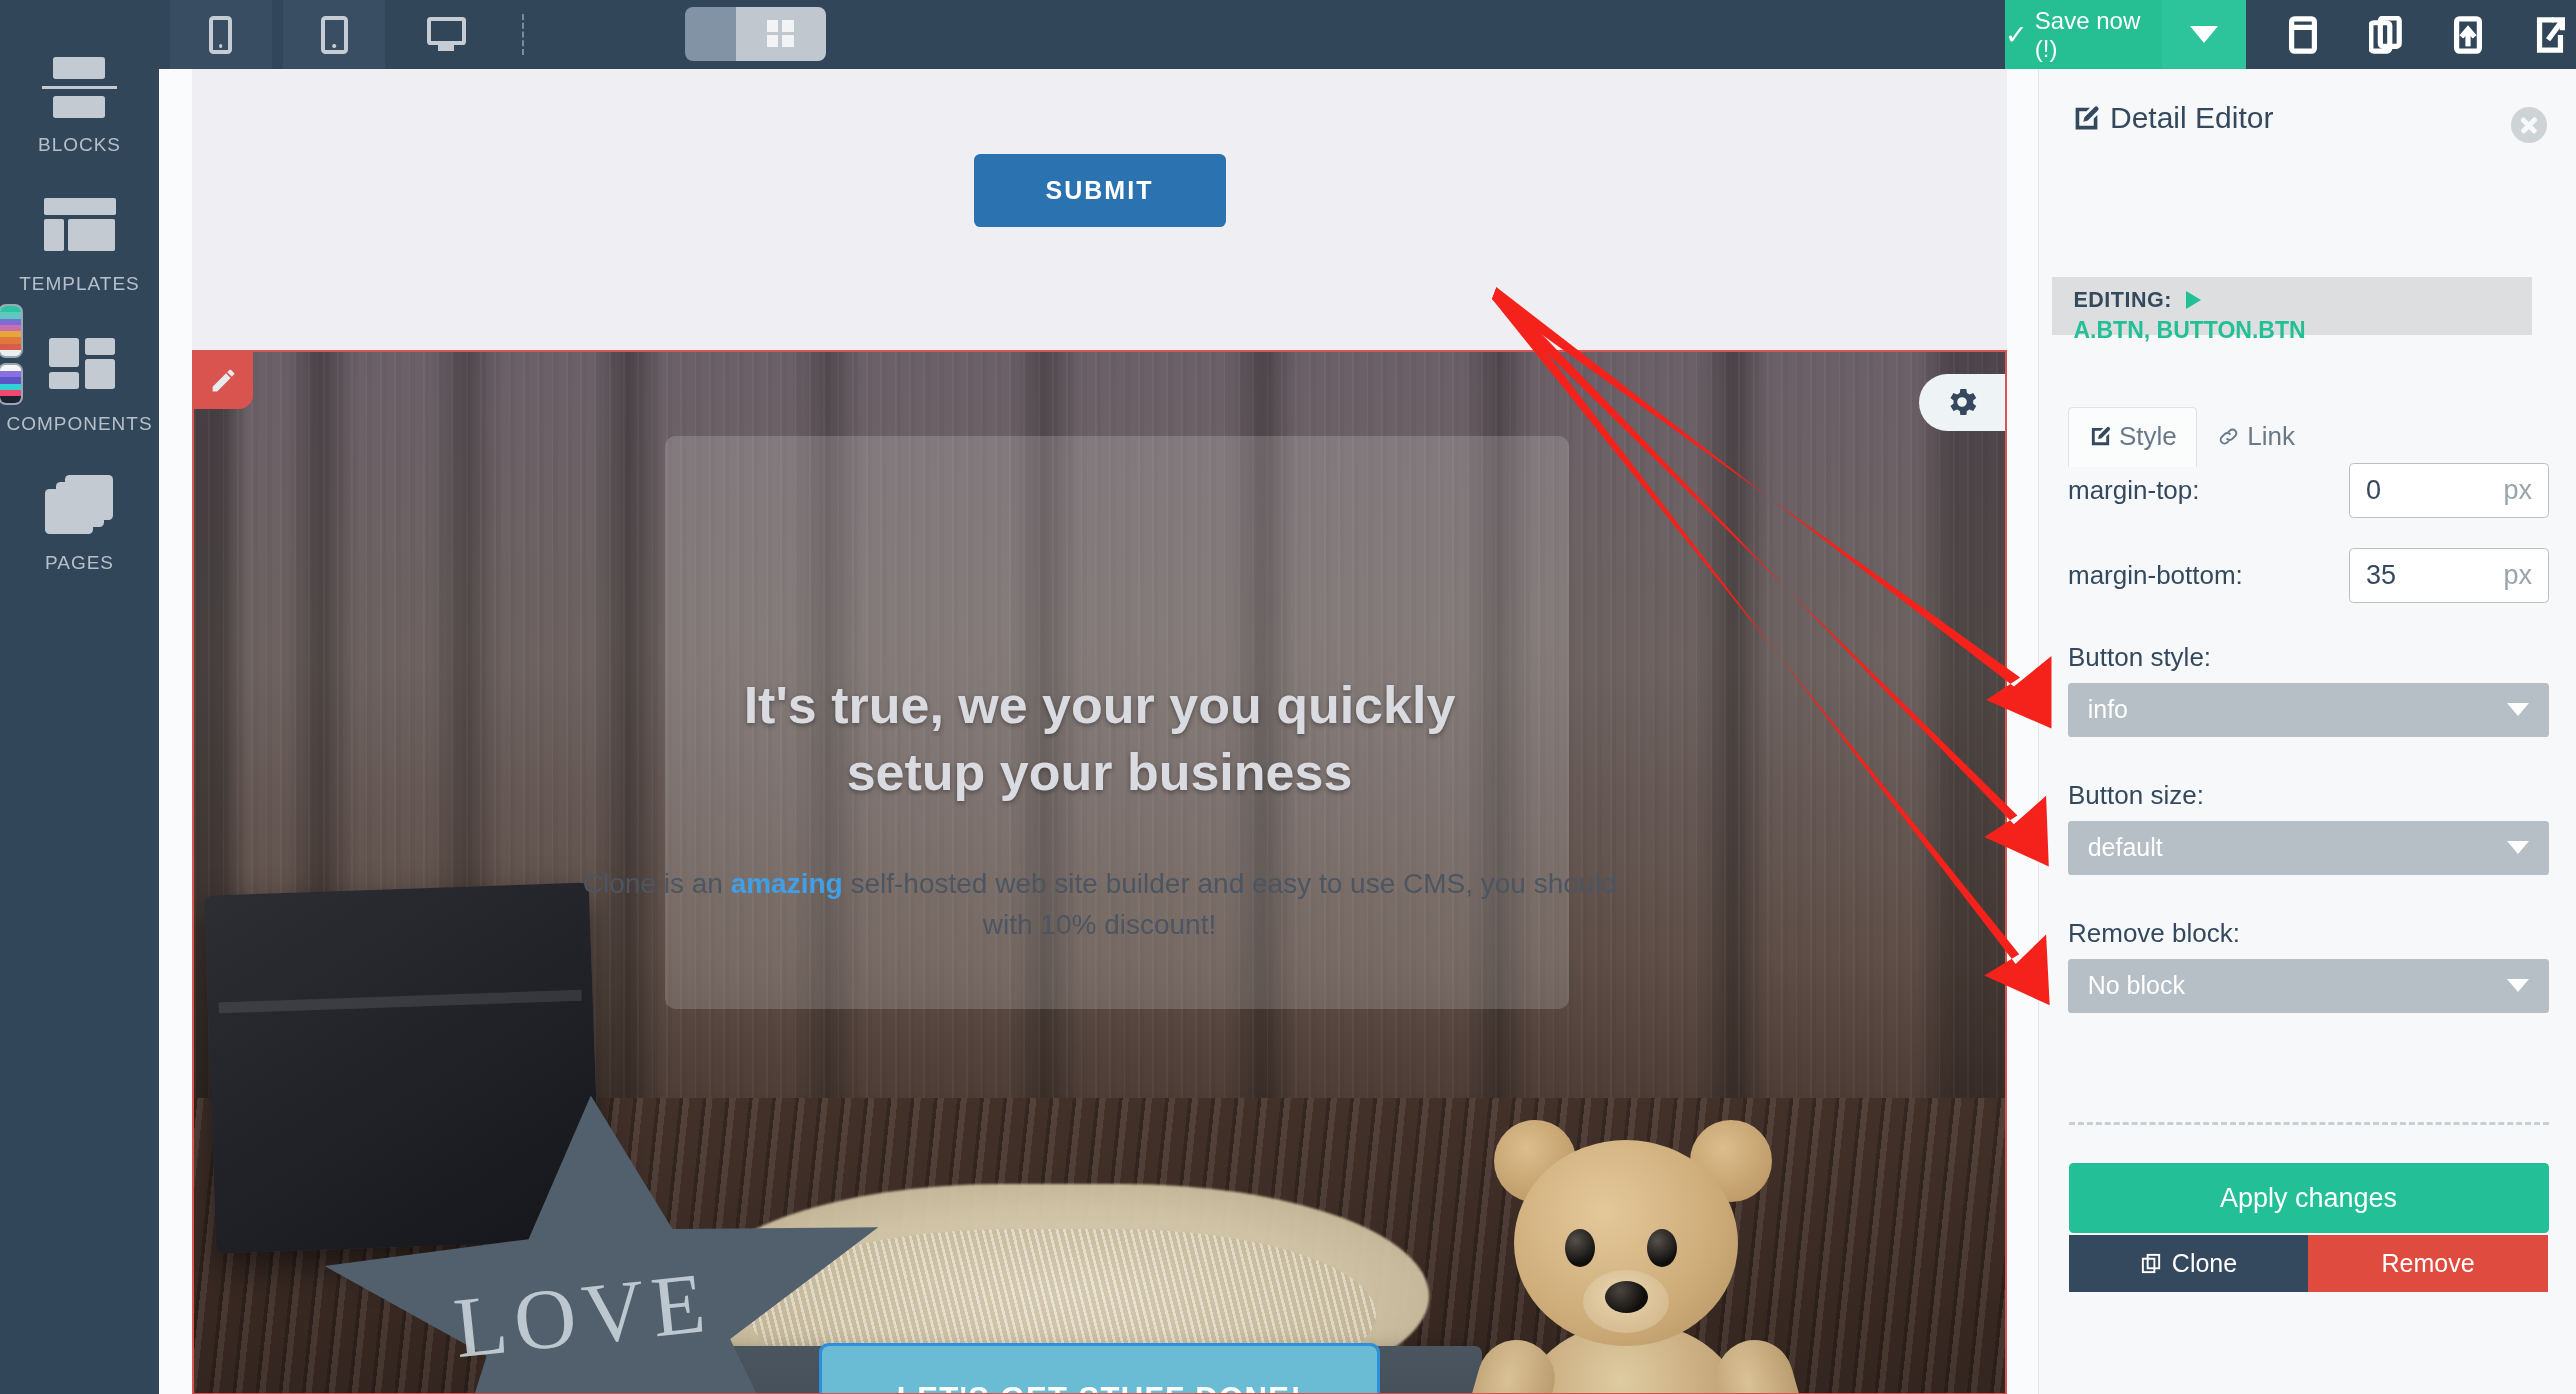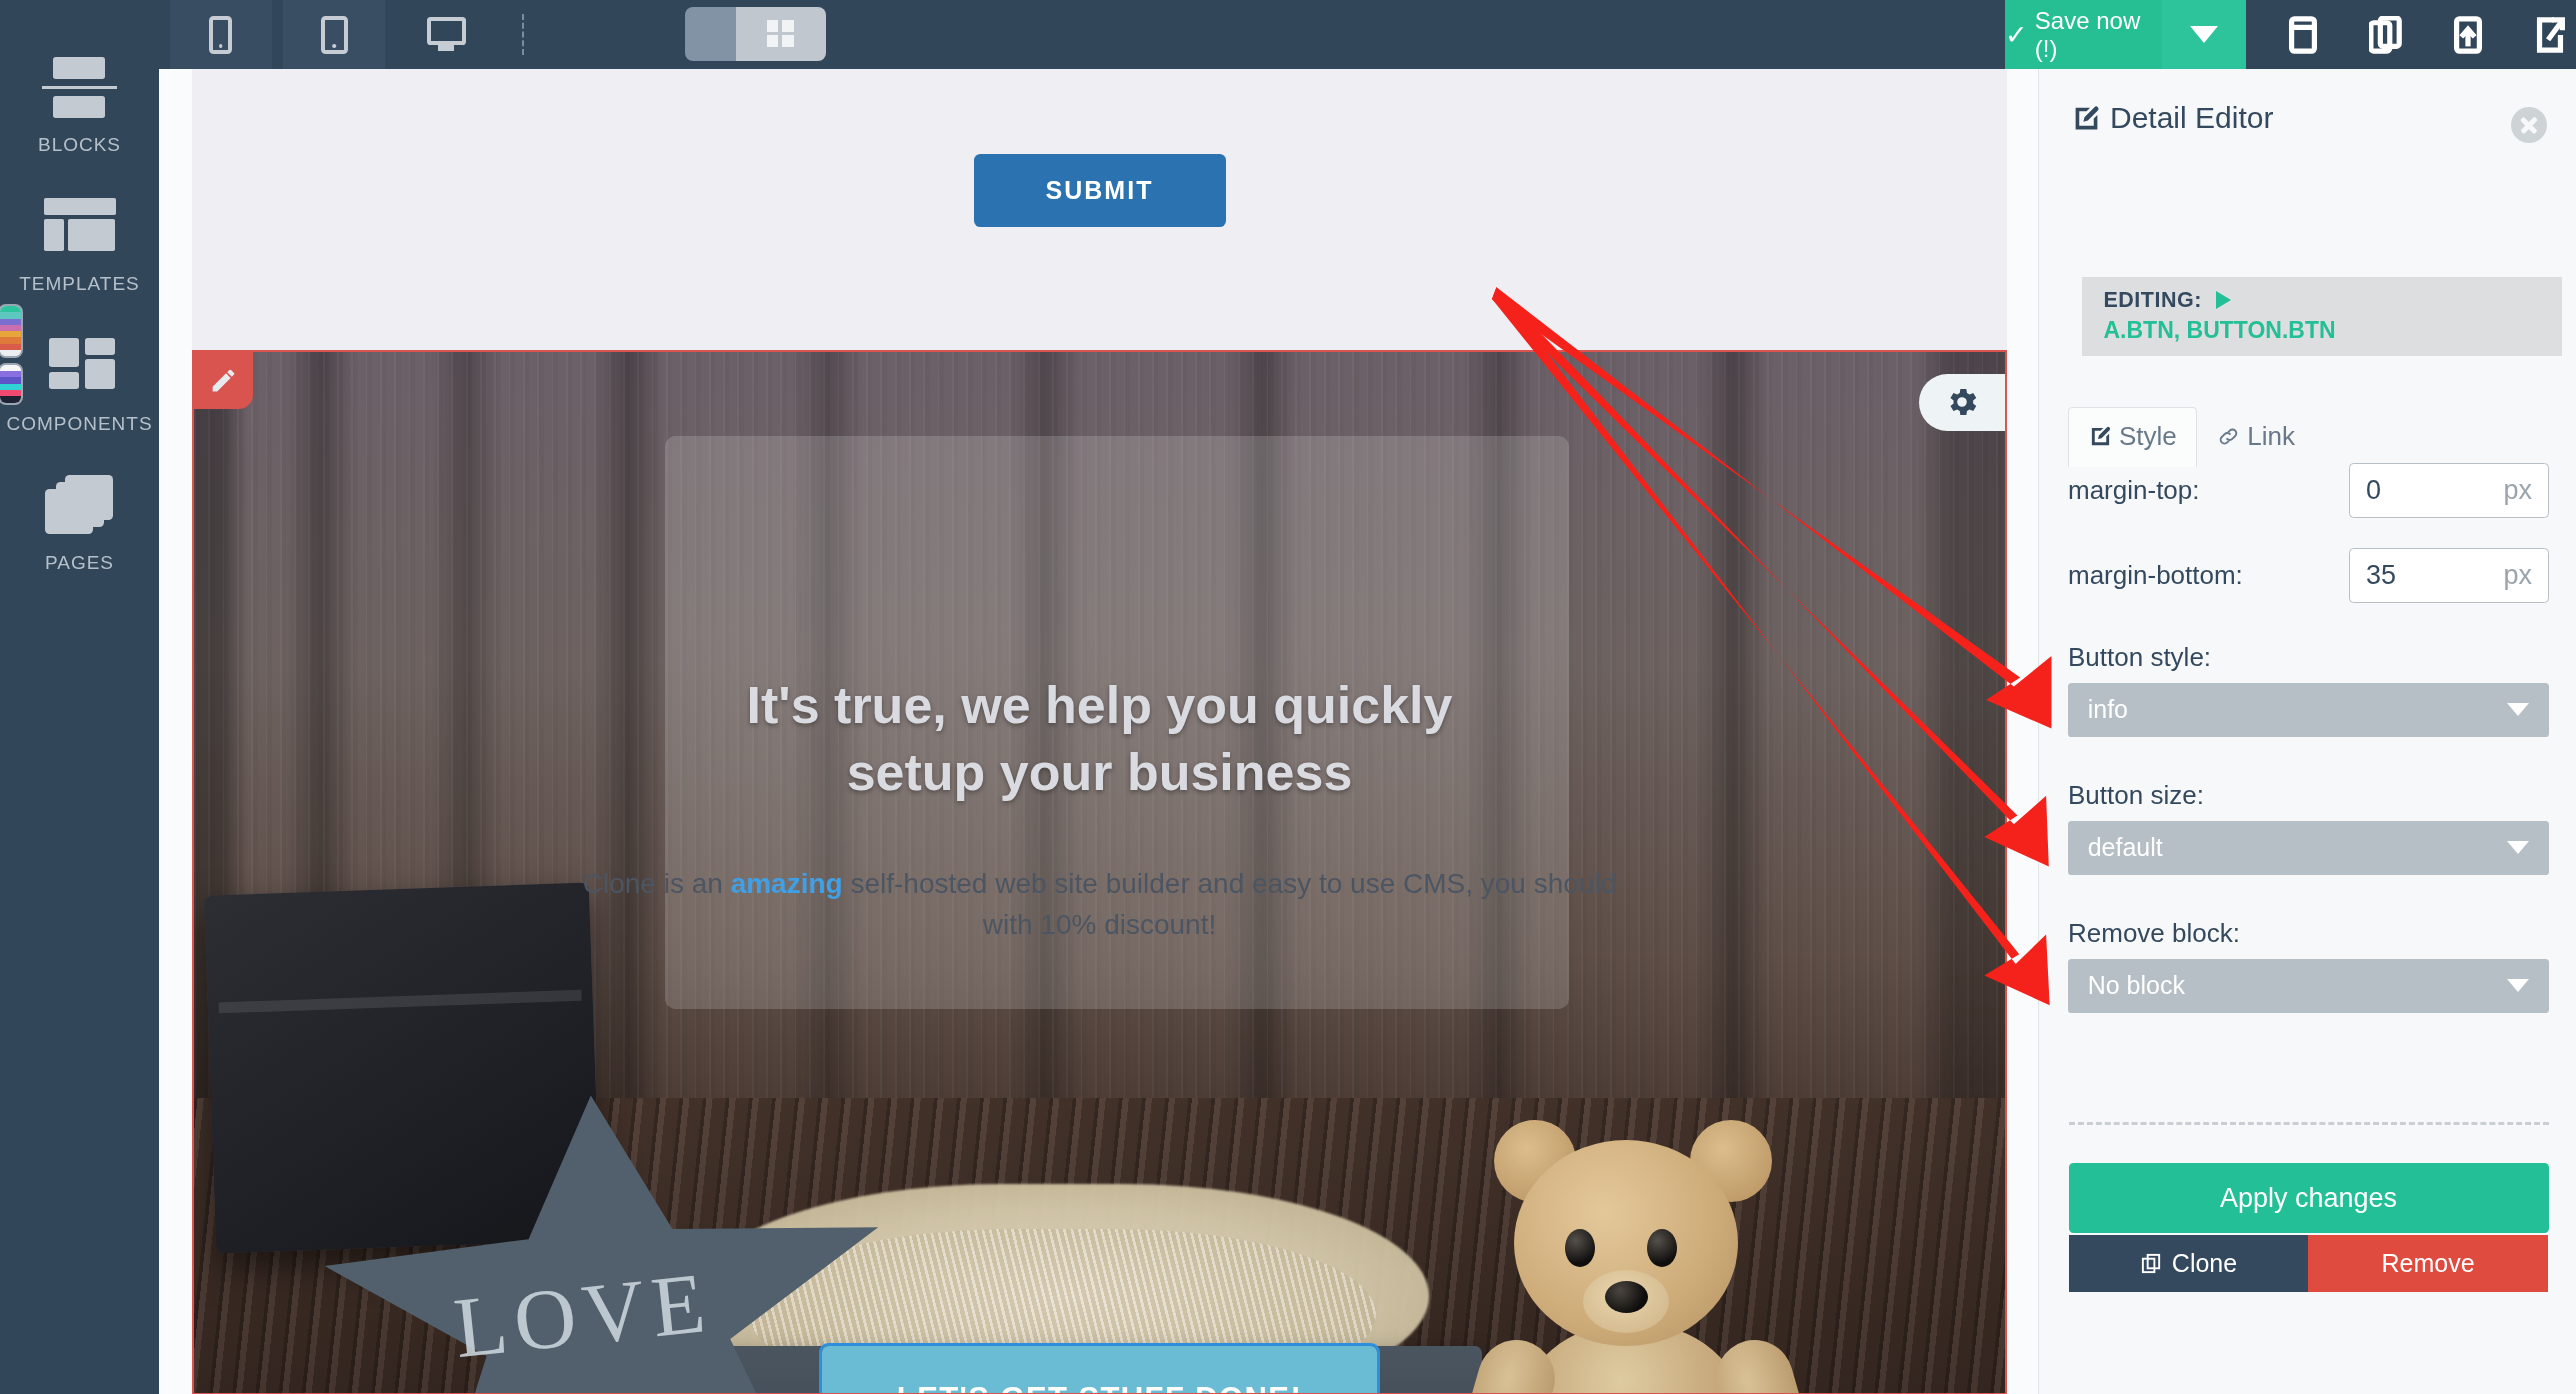--- a/index.html
+++ b/index.html
@@ -285,21 +285,21 @@
     position: absolute; right: 29.5px; top: 38px; width: 36px; height: 36px;
     border-radius: 50%; background: #ced3d6; display: flex; align-items: center;
     justify-content: center; cursor: pointer;
   }
   .panel-close::before, .panel-close::after {
     content: ""; position: absolute; width: 19.7px; height: 4.5px; background: #f7f8f9; border-radius: 1.8px;
   }
   .panel-close::before { transform: rotate(45deg); }
   .panel-close::after  { transform: rotate(-45deg); }
   .editing-box {
-    position: absolute; left: 43px; top: 208px; width: 480px; height: 79px;
+    position: absolute; left: 13px; top: 208px; width: 480px; height: 58px;
     background: #dcdedf; padding: 10.7px 21.5px;
   }
   .editing-lbl {
     color: #34495e; font-size: 21.5px; font-weight: 700; letter-spacing: 0.5px;
     display: flex; align-items: center; gap: 14.3px;
   }
   .play-tri {
     width: 0; height: 0; border-top: 9.8px solid transparent;
     border-bottom: 9.8px solid transparent; border-left: 15px solid #23bf96;
   }
@@ -520,21 +520,21 @@
         <div class="head"></div>
         <div class="eye l"></div>
           <div class="eye r"></div>
         <div class="muzzle"></div>
           <div class="nose"></div>
       </div>
 
       <div class="hero-panel"></div>
 
       <div class="hero-h1">
-        <div>It's true, we help you quickly</div>
+        <div>It's true, we your you quickly</div>
         <div>setup your business</div>
       </div>
 
       <div class="hero-p">
         <span>Clone is an </span><span class="hl">amazing</span><span> self-hosted web site builder and easy to use CMS, you should with 10% discount!</span>
       </div>
 
       <div class="cta-wrap">
         <div class="cta-btn">LET'S GET STUFF DONE!</div>
       </div>

